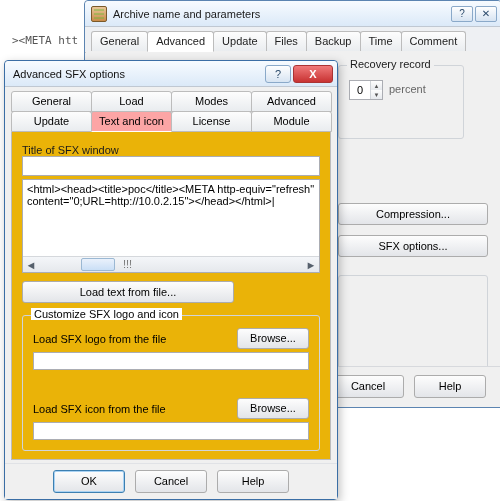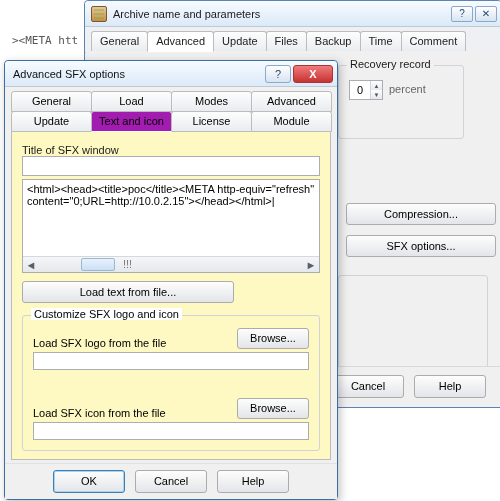--- a/index.html
+++ b/index.html
@@ -25,21 +25,21 @@
 
   .groupbox { position: absolute; border: 1px solid #d0d4d9; border-radius: 3px; background: #f0f0f0; }
   .grouplabel { position: absolute; top: -8px; left: 8px; background: #f0f0f0; padding: 0 3px; color:#1b1b1b; }
   .recovery { left: 252px; top: 14px; width: 126px; height: 74px; }
   .spin { position:absolute; left:10px; top:14px; width:34px; height:20px; border:1px solid #abadb3; background:#fff; display:flex; }
   .spin input { border:none; width:20px; text-align:center; outline:none; font-size:11px; }
   .spin .arrows { width:12px; border-left:1px solid #cfd3d8; display:flex; flex-direction:column; }
   .spin .arrows div { flex:1; display:flex; align-items:center; justify-content:center; font-size:6px; color:#555; background:linear-gradient(#fdfdfd,#e6e9ed); }
   .spin-label { position:absolute; left:50px; top:17px; color:#666; }
 
-  .side-btn { position:absolute; left:260px; width:150px; height:22px; border:1px solid #acacac;
+  .side-btn { position:absolute; left:252px; width:150px; height:22px; border:1px solid #acacac;
     background:linear-gradient(#fdfdfd,#e3e5e9); border-radius:3px; text-align:center; line-height:20px; }
   .sb1 { top:152px; } .sb2 { top:184px; }
   .side-blank { left:252px; top:224px; width:150px; height:94px; }
 
   .parent-footer { position:absolute; left:0; right:0; bottom:0; height:40px; border-top:1px solid #d7d9dd;
     display:flex; justify-content:flex-end; align-items:center; gap:10px; padding-right:14px; background:#f0f0f0; }
   .btn { height:23px; min-width:72px; padding:0 10px; border:1px solid #acacac;
     background:linear-gradient(#fdfdfd,#e3e5e9); border-radius:3px; text-align:center; line-height:20px; }
   .btn.primary { border:1px solid #3c7fb1; box-shadow:0 0 0 1px #a9d2f3 inset; }
 
@@ -52,38 +52,38 @@
   .dlg-close { width:40px; height:18px; border:1px solid #a33; border-radius:3px;
     background:linear-gradient(#f07a7a,#c83232); color:#fff; display:flex; align-items:center; justify-content:center; font-weight:bold; font-size:11px; }
   .dlg-help { width:26px; height:18px; margin-right:2px; border:1px solid #8aa9c9; border-radius:3px;
     background:linear-gradient(#fefefe,#d7e4f2); color:#2a4a6b; display:flex; align-items:center; justify-content:center; }
 
   .dlg-body { position:absolute; left:6px; right:6px; top:30px; bottom:36px; }
   .tabrow { display:flex; }
   .tabrow .dtab { flex:1; text-align:center; padding:3px 0 4px; border:1px solid #bcbcbc;
     background:linear-gradient(#fdfdfd,#e9ecef); margin-right:-1px; border-radius:3px 3px 0 0; }
   .tabrow.row2 { margin-top:-1px; }
-  .dtab.active { background:#a21caf; border-bottom:1px solid #fff; position:relative; z-index:2; }
-  .tabpage { border:1px solid #bcbcbc; border-top:none; background:#fef9c3; padding:8px 10px 18px; height:328px; position:relative; }
+  .dtab.active { background:#fca5a5; border-bottom:1px solid #fff; position:relative; z-index:2; }
+  .tabpage { border:1px solid #bcbcbc; border-top:none; background:#eab308; padding:8px 10px 18px; height:328px; position:relative; }
 
   .lbl { display:block; margin-top:4px; color:#1b1b1b; }
   .txt { width:100%; height:20px; border:1px solid #abadb3; padding:2px 4px; background:#fff; }
   .area-wrap { margin-top:3px; border:1px solid #abadb3; background:#fff; }
   textarea.area { width:100%; height:74px; border:none; resize:none; padding:3px 4px; font-size:11px; outline:none; }
   .hscroll { height:16px; background:linear-gradient(#f4f6f9,#e5e8ec); border-top:1px solid #d5d8dc; position:relative; }
   .hscroll .thumb { position:absolute; left:58px; top:1px; width:34px; height:13px; background:linear-gradient(#eaf1fb,#cadff6); border:1px solid #9bb8d3; border-radius:2px; }
   .hscroll .arr { position:absolute; top:0; width:16px; height:16px; display:flex; align-items:center; justify-content:center; color:#56606c; }
   .hscroll .arr.l { left:0; } .hscroll .arr.r { right:0; }
 
   .wide-btn { width:212px; height:22px; border:1px solid #acacac; background:linear-gradient(#fdfdfd,#e3e5e9);
     border-radius:3px; text-align:center; line-height:20px; margin-top:8px; }
 
   .gb2 { margin-top:12px; border:1px solid #d0d4d9; border-radius:3px; padding:10px 10px 10px; position:relative; }
   .gb2 .gl { position:absolute; top:-8px; left:8px; background:#fff; padding:0 3px; }
-  .row { display:flex; align-items:flex-end; gap:8px; margin-top:2px; }
+  .row { display:flex; align-items:center; gap:8px; margin-top:2px; }
   .row .lbl2 { flex:1; }
   .small-btn { width:72px; height:21px; border:1px solid #acacac; background:linear-gradient(#fdfdfd,#e3e5e9);
     border-radius:3px; text-align:center; line-height:19px; }
   .thin-input { width:100%; height:18px; border:1px solid #abadb3; margin-top:3px; background:#fff; }
 
   .dlg-footer { position:absolute; left:0; right:0; bottom:0; height:36px; display:flex;
     justify-content:center; align-items:center; gap:10px; background:#f0f0f0; border-top:1px solid #e0e2e6; }
 
   .bg-snippet { position:absolute; left:0; top:34px; color:#555; font-family:monospace; font-size:11px;margin-left:12px; }
 </style>

